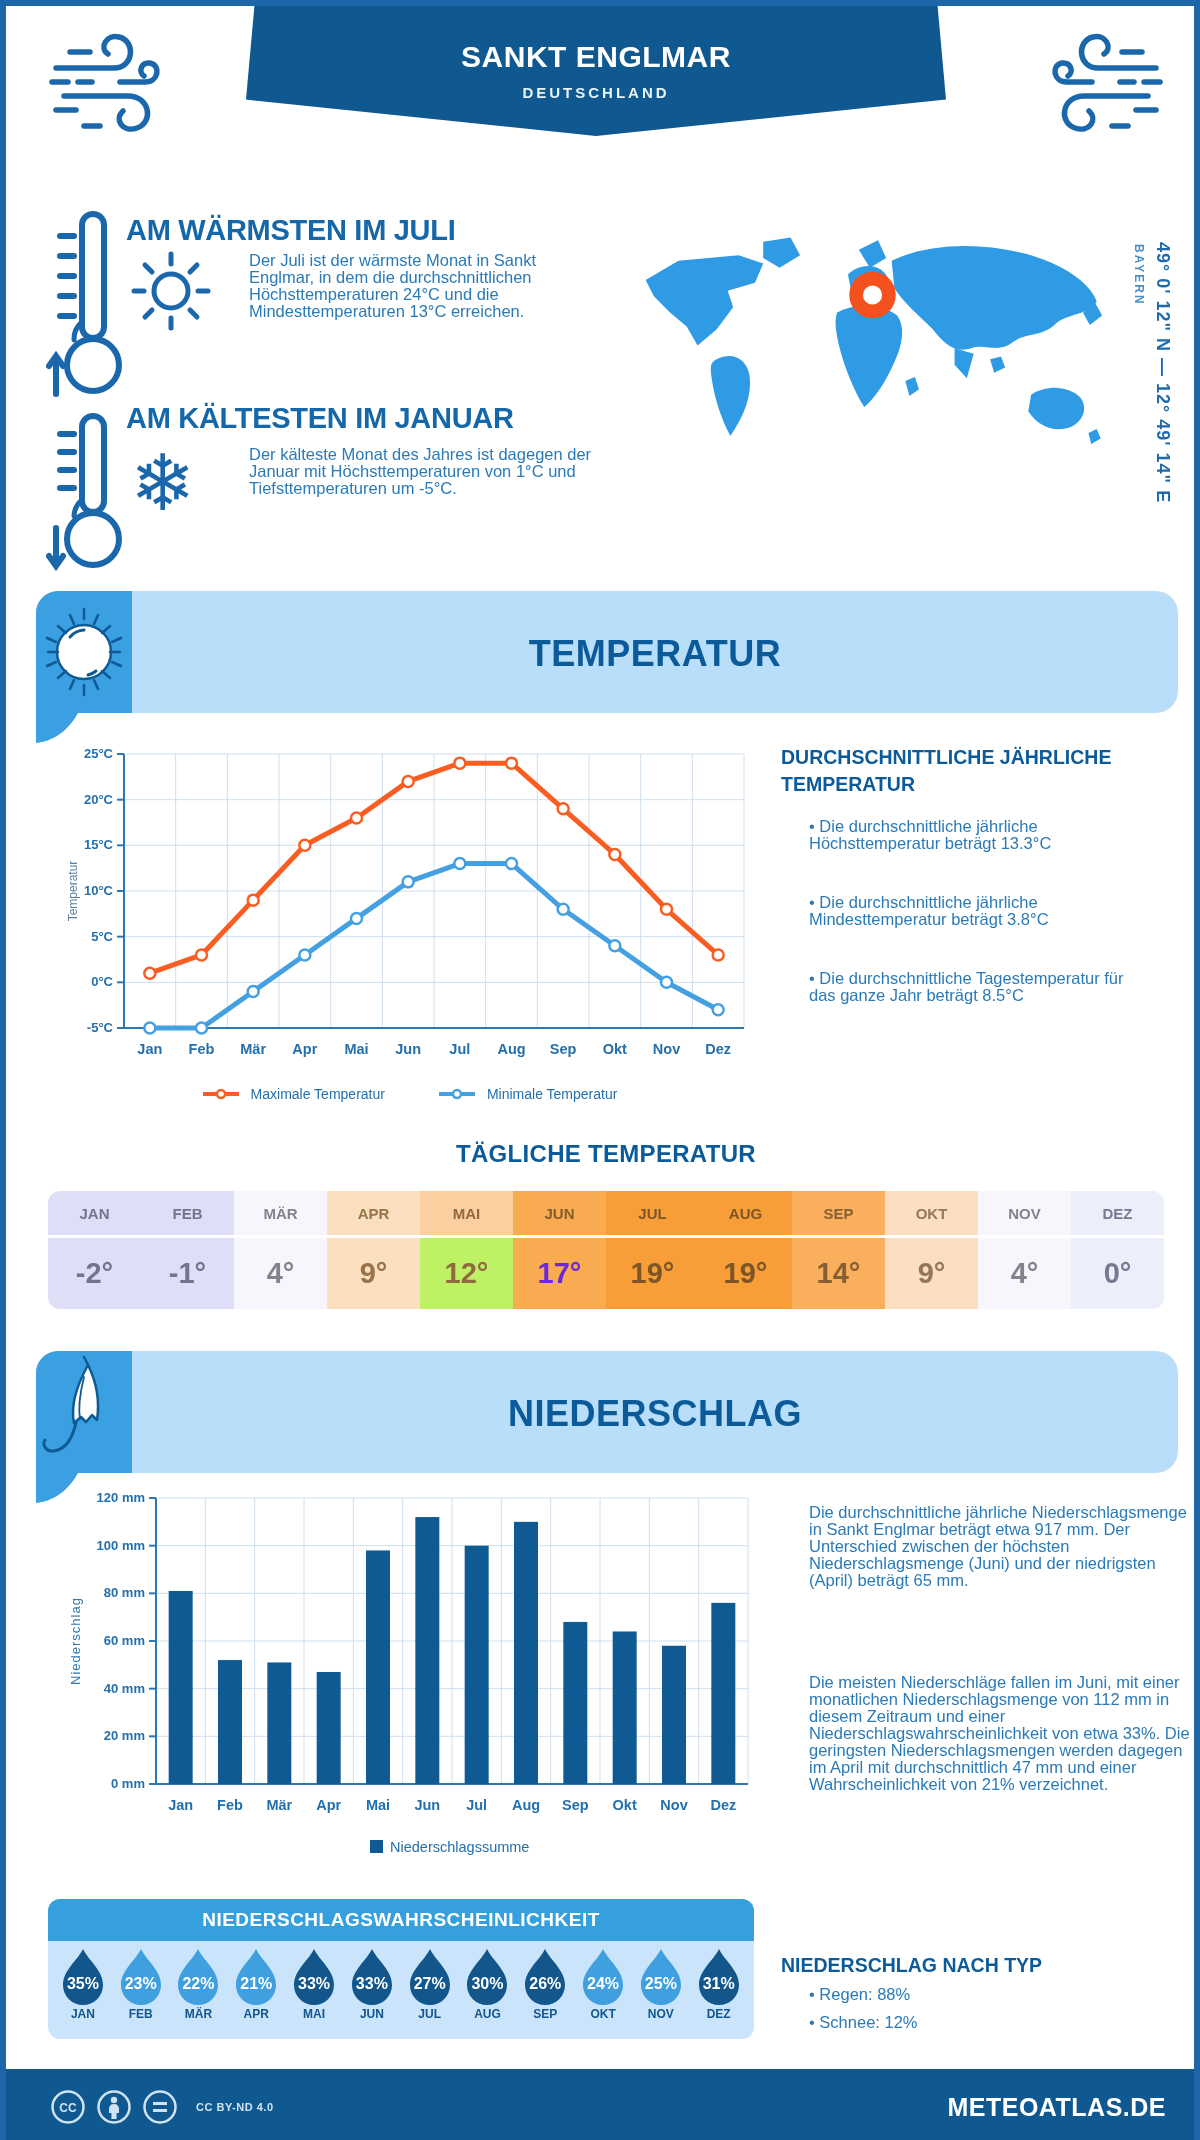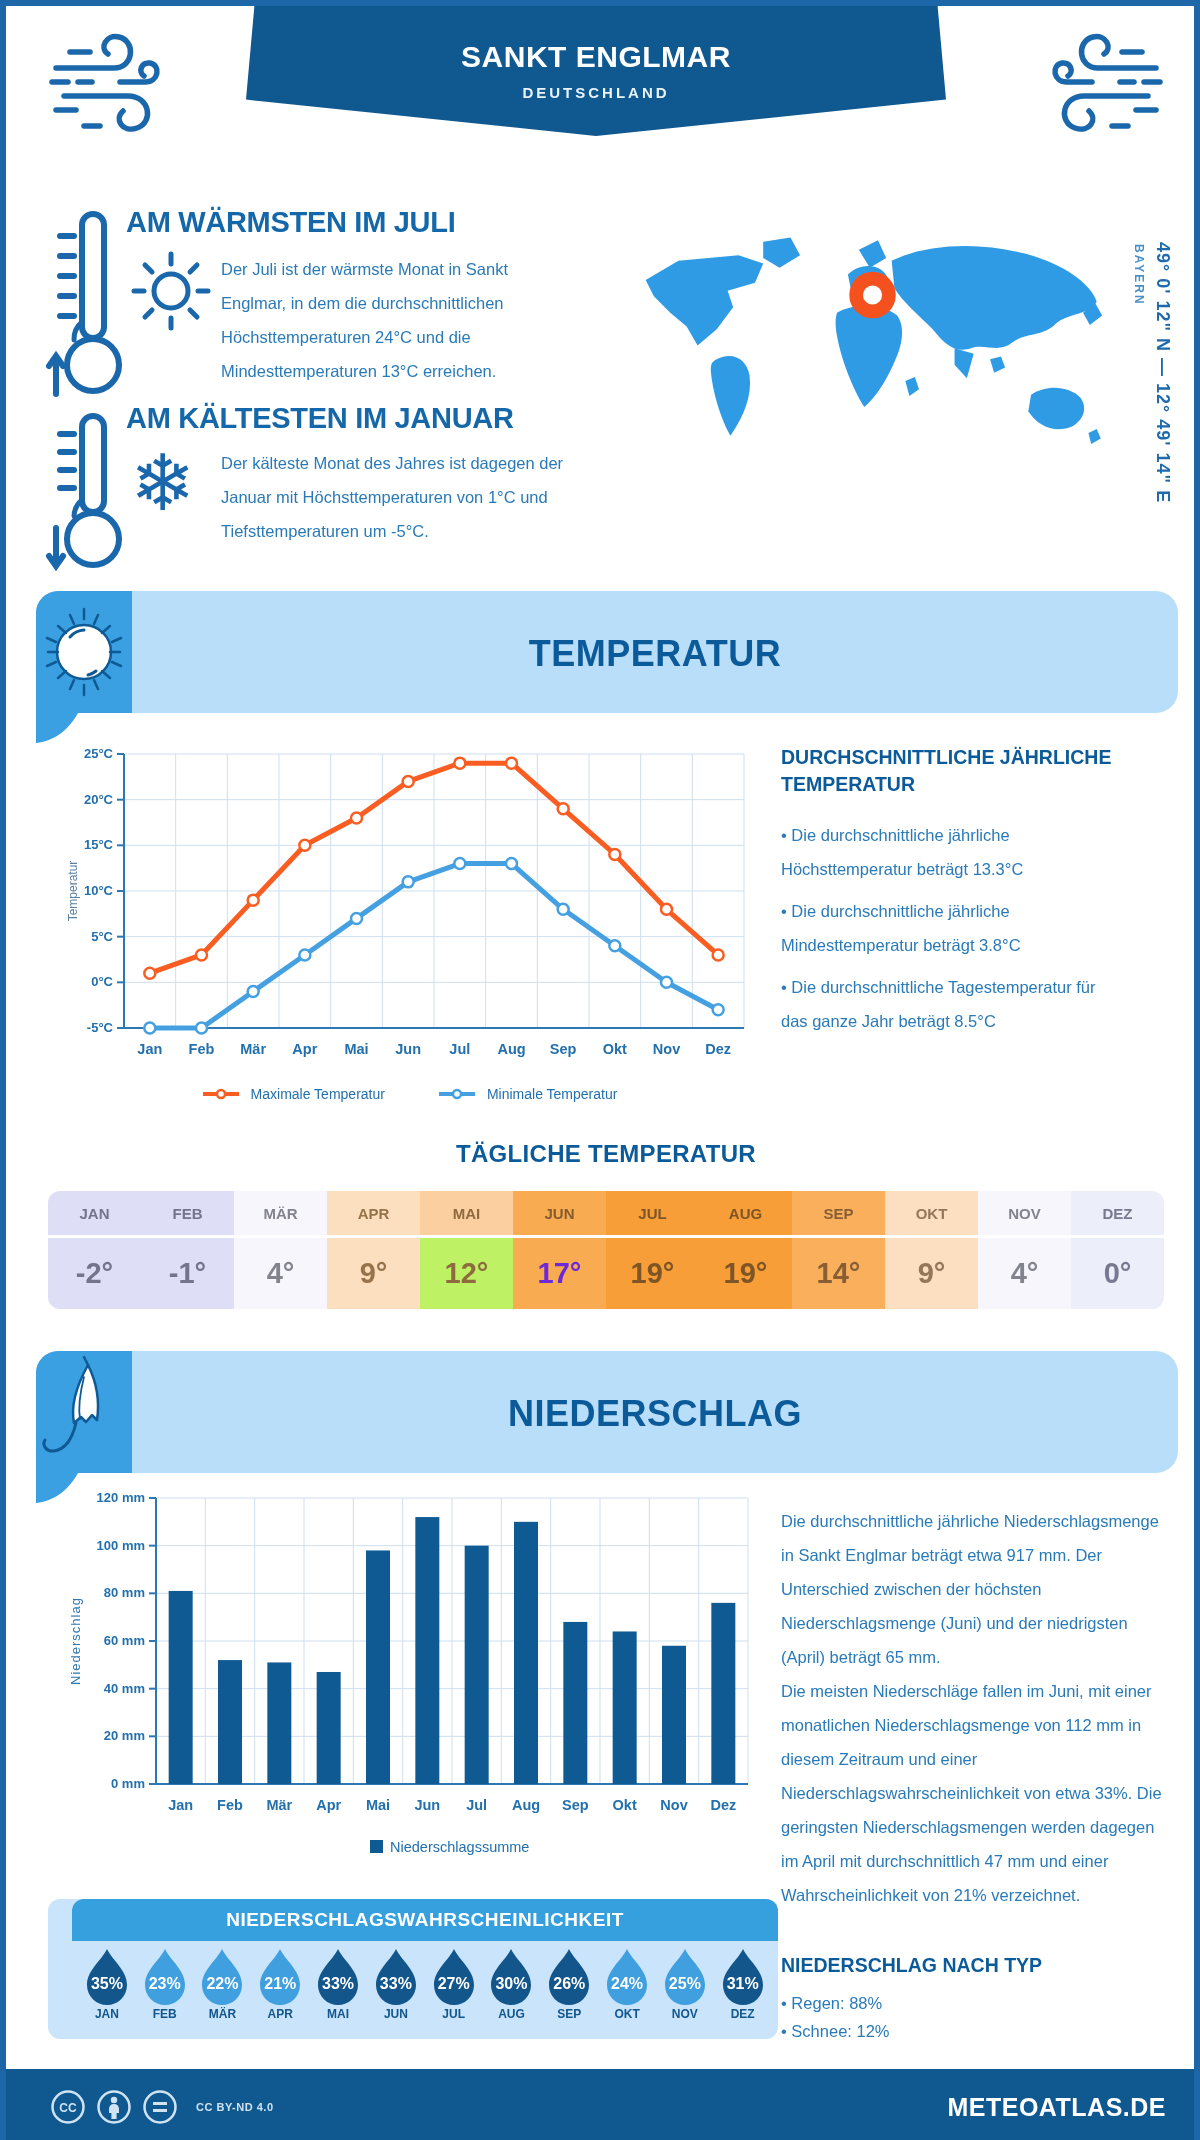--- a/index.html
+++ b/index.html
@@ -9,21 +9,21 @@
   svg{font-family:inherit;display:block;}
 
   
   .ribbon{left:240px;top:0;width:700px;height:130px;background:#0f5890;
           clip-path:polygon(1.2% 0,98.8% 0,100% 72%,50% 100%,0 72%);text-align:center;color:#fff;}
   .ribbon h1{margin:34px 0 0;font-size:30px;letter-spacing:.5px;}
   .ribbon .sub{margin-top:10px;font-size:15px;letter-spacing:3px;font-weight:bold;color:#eaf4fc;}
 
   
   .blk-title{font-size:29px;font-weight:bold;color:#1467a8;letter-spacing:-.3px;}
-  .body-txt{font-size:16.5px;line-height:34px;color:#2a7ab8;}
+  .body-txt{font-size:16.5px;line-height:17px;color:#2a7ab8;margin-left:28px;}
 
   
   .vtext{writing-mode:vertical-rl;font-weight:bold;color:#1e6aad;}
 
   
   .banner{left:30px;top:0;width:1142px;height:122px;background:#b9def9;border-radius:22px;}
   .banner .icon-box{position:absolute;left:0;top:0;width:96px;height:122px;background:#3aa0e1;border-radius:22px 0 0 0;}
   .banner .title{position:absolute;left:96px;right:0;top:42px;text-align:center;font-size:36px;font-weight:bold;color:#0b5a99;letter-spacing:.5px;}
   .tail{position:absolute;left:0;top:122px;}
 
@@ -36,21 +36,21 @@
   .dt-row .dt-cell:first-child.dt-head{border-top-left-radius:12px;}
   .dt-row .dt-cell:last-child.dt-head{border-top-right-radius:12px;}
   .dt-row .dt-cell:first-child.dt-val{border-bottom-left-radius:12px;}
   .dt-row .dt-cell:last-child.dt-val{border-bottom-right-radius:12px;}
 
   
   .legend{display:flex;justify-content:center;gap:52px;align-items:center;}
   .legend-item{display:flex;align-items:center;gap:10px;font-size:14px;color:#2470ad;}
 
   
-  #prob-panel{left:42px;top:1893px;width:706px;height:140px;border-radius:12px;background:#c9e4fb;padding-left:24px;}
+  #prob-panel{left:42px;top:1893px;width:706px;height:140px;border-radius:12px;background:#c9e4fb;}
   #prob-header{height:42px;background:#36a0df;border-radius:12px 12px 0 0;color:#fff;text-align:center;
                font-size:19px;font-weight:bold;line-height:42px;letter-spacing:.5px;}
   #prob-row{display:flex;padding:6px 6px 0 6px;}
   .drop-col{position:relative;width:57.8px;text-align:center;}
   .drop{margin:0 auto;}
   .drop-pct{position:absolute;top:28px;left:0;right:0;text-align:center;color:#fff;font-weight:bold;font-size:16px;}
   .drop-month{margin-top:2px;font-size:12px;font-weight:bold;color:#12568c;}
 
   
   .col-head{font-size:19.5px;line-height:27px;font-weight:bold;color:#0b5a99;}
@@ -116,21 +116,21 @@
       <line x1="43" y1="6" x2="43" y2="16"></line>
         <line x1="43" y1="70" x2="43" y2="80"></line>
       <line x1="6" y1="43" x2="16" y2="43"></line>
         <line x1="70" y1="43" x2="80" y2="43"></line>
       <line x1="17" y1="17" x2="24" y2="24"></line>
         <line x1="62" y1="62" x2="69" y2="69"></line>
       <line x1="17" y1="69" x2="24" y2="62"></line>
         <line x1="62" y1="24" x2="69" y2="17"></line>
     </svg>
   </div>
-  <div class="abs blk-title" style="left:120px;top:200px;">AM WÄRMSTEN IM JULI</div>
+  <div class="abs blk-title" style="left:120px;top:208px;">AM WÄRMSTEN IM JULI</div>
   <div class="abs body-txt" style="left:215px;top:246px;width:314px;">Der Juli ist der wärmste Monat in Sankt Englmar, in dem die durchschnittlichen Höchsttemperaturen 24°C und die Mindesttemperaturen 13°C erreichen.</div>
 
   <div class="abs" style="left:40px;top:402px;">
     <svg width="82" height="165" viewBox="0 0 82 165" fill="none" stroke="#1b67ab" stroke-width="6" stroke-linecap="round">
       <rect x="36" y="8" width="22" height="96" rx="11"></rect>
       <circle cx="47" cy="131" r="26"></circle>
       <path d="M36 92 a22 22 0 0 0 -8 16" stroke-width="5"></path>
       <line x1="14" y1="26" x2="28" y2="26"></line>
       <line x1="14" y1="44" x2="28" y2="44"></line>
       <line x1="14" y1="62" x2="28" y2="62"></line>

